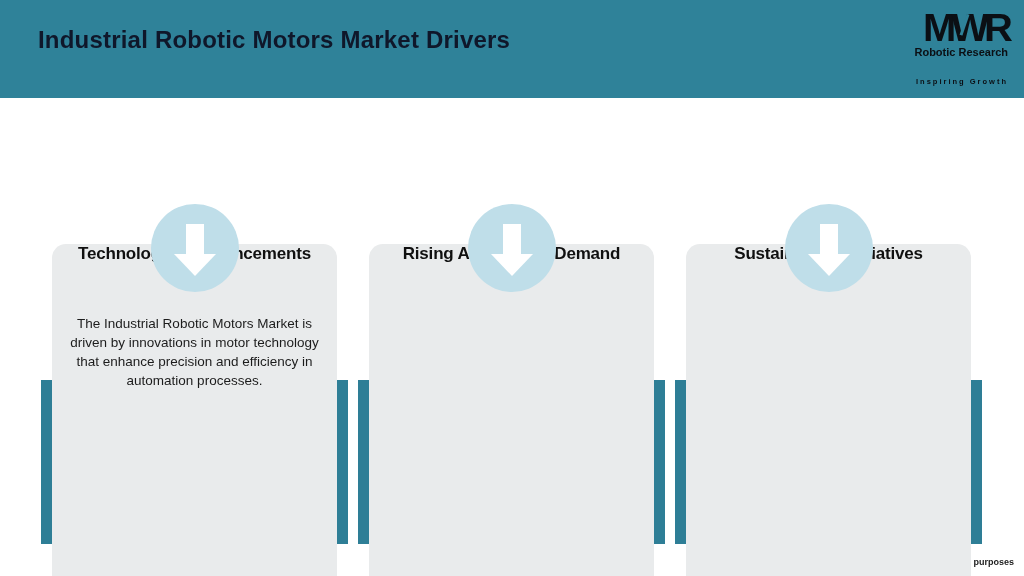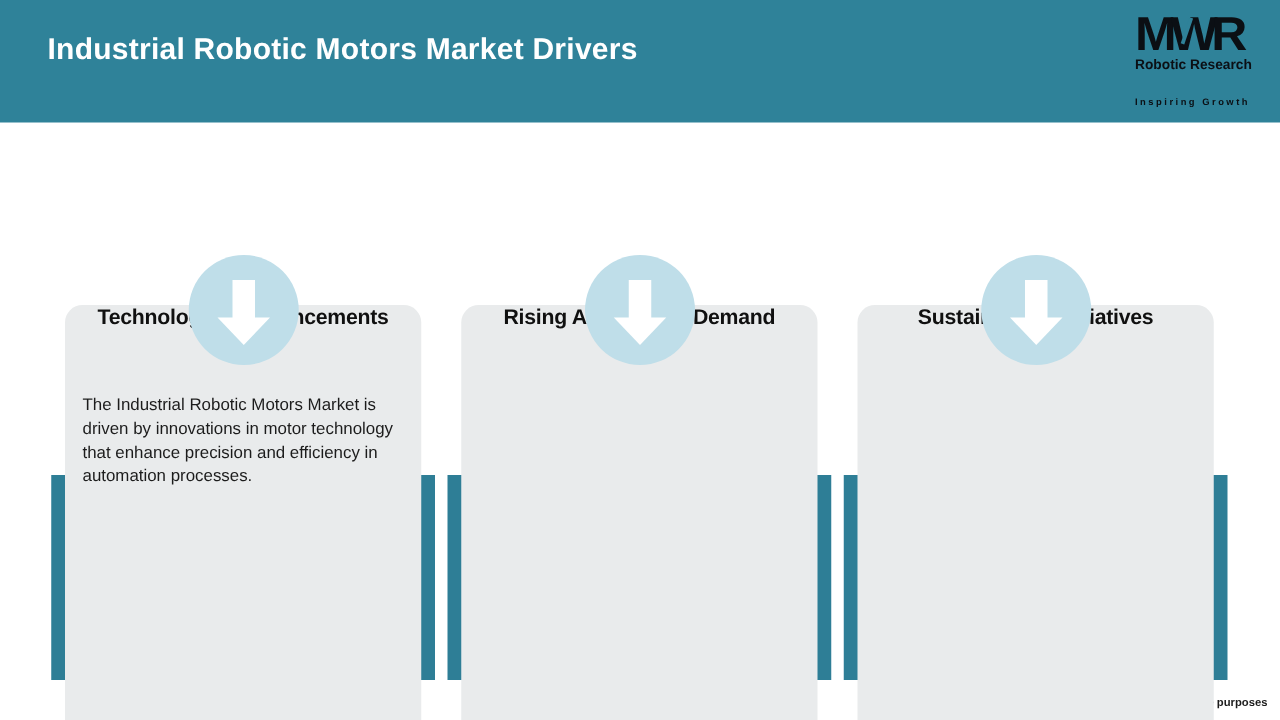--- a/index.html
+++ b/index.html
@@ -17,26 +17,26 @@
     --circle-blue: #BFDEE9;
   }
   
   .header {
     position: absolute; top: 0; left: 0;
     width: 1024px; height: 98px;
     background: var(--header-bg);
   }
   .header-title {
     position: absolute; left: 38px; top: 26px;
-    color: #ffffff; font-size: 24px; font-weight: bold;
+    color: #0f172a; font-size: 24px; font-weight: bold;
     letter-spacing: 0.2px;
   }
   .logo {
     position: absolute; right: 16px; top: 8px;
-    width: 100px; text-align: left; color: #0b0f14;
+    width: 100px; text-align: right; color: #0b0f14;
   }
   .logo-monogram {
     font-size: 40px; font-weight: 800; letter-spacing: -5px;
     line-height: 40px; position: relative; display: inline-block;
     transform: scaleY(0.95);
   }
   .logo-monogram .slash {
     position: absolute; left: 47%; top: 12%;
     width: 3px; height: 58%;
     background: var(--header-bg);
@@ -83,21 +83,21 @@
     border-top: 22px solid #ffffff;
   }
   .card-title {
     margin-top: 66px;
     text-align: center;
     font-size: 17px; font-weight: bold; color: #101010;
     letter-spacing: -0.2px;
   }
   .card-body {
     margin: 50px 14px 0 14px;
-    font-size: 13.5px; line-height: 19px; color: #1c1c1c;
+    font-size: 13.5px; line-height: 19px; color: #1c1c1c; text-align: center;
   }
 
   
   .footer-source {
     position: absolute; left: 0; top: 552px; width: 1024px;
     text-align: center;
     font-size: 13.5px; font-weight: bold; color: #4a4e51;
   }
   .footer-disclaimer {
     position: absolute; right: 10px; top: 557px;

